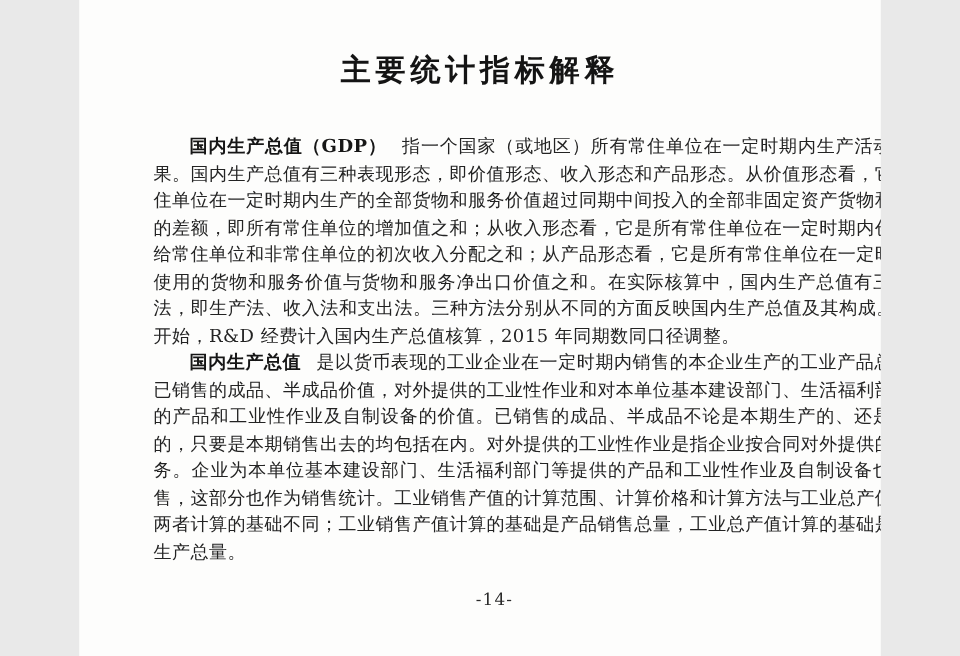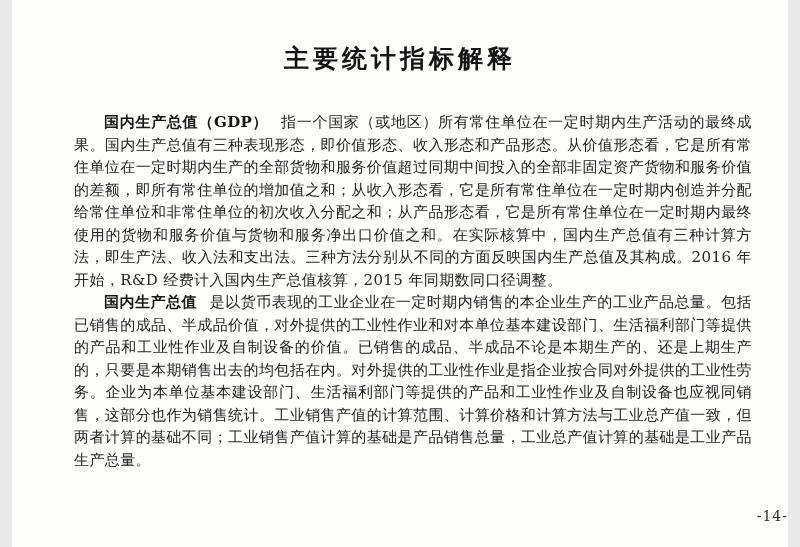--- a/index.html
+++ b/index.html
@@ -2,21 +2,21 @@
 <html><head>
 <meta charset="utf-8">
 <style>
   html, body {
     margin: 0;
     padding: 0;
     background: #e9e9e9;
   }
   .page {
     position: relative;
-    width: 776px;
+    width: 668px;
     height: 547px;
     margin: 0 auto;
     background: #fdfdfc;
     color: #1f1f1f;
     font-family: "DejaVu Serif", "Liberation Serif", serif;
     overflow: hidden;
     box-sizing: border-box;
   }
   .doc-title {
     position: absolute;
@@ -47,24 +47,24 @@
     padding: 0;
     text-indent: 2em;
   }
   .term {
     font-weight: bold;
     color: #161616;
     margin-right: 0.85em;
   }
   .page-footer {
     position: absolute;
-    top: 508px;
+    top: 492px;
     left: 0;
     right: 0;
-    text-align: right;
+    text-align: center;
     font-size: 14px;
     letter-spacing: 1px;
     color: #2a2a2a;
     margin-left: 24px;
   }
 </style>
 </head>
 <body>
 
 <div class="page">

